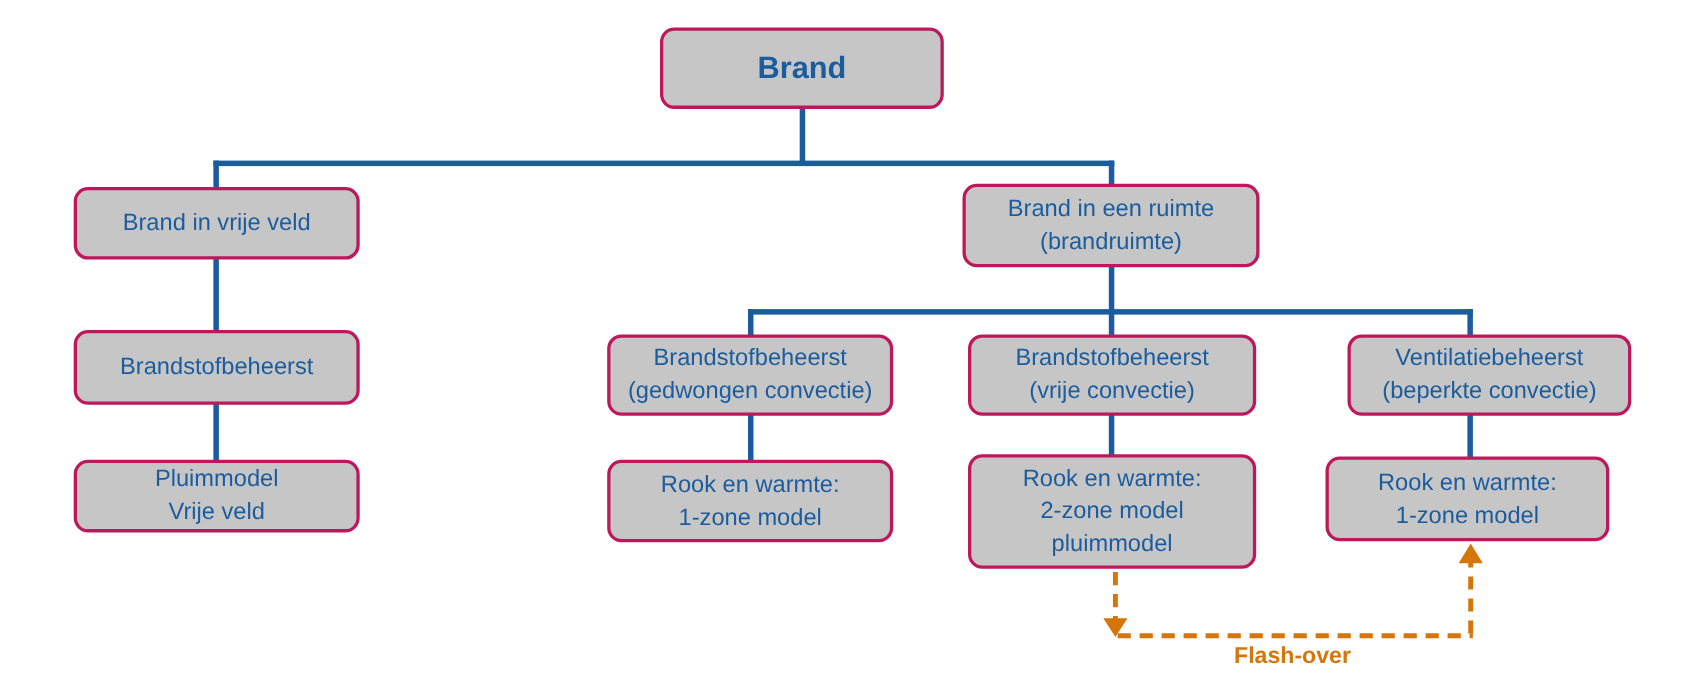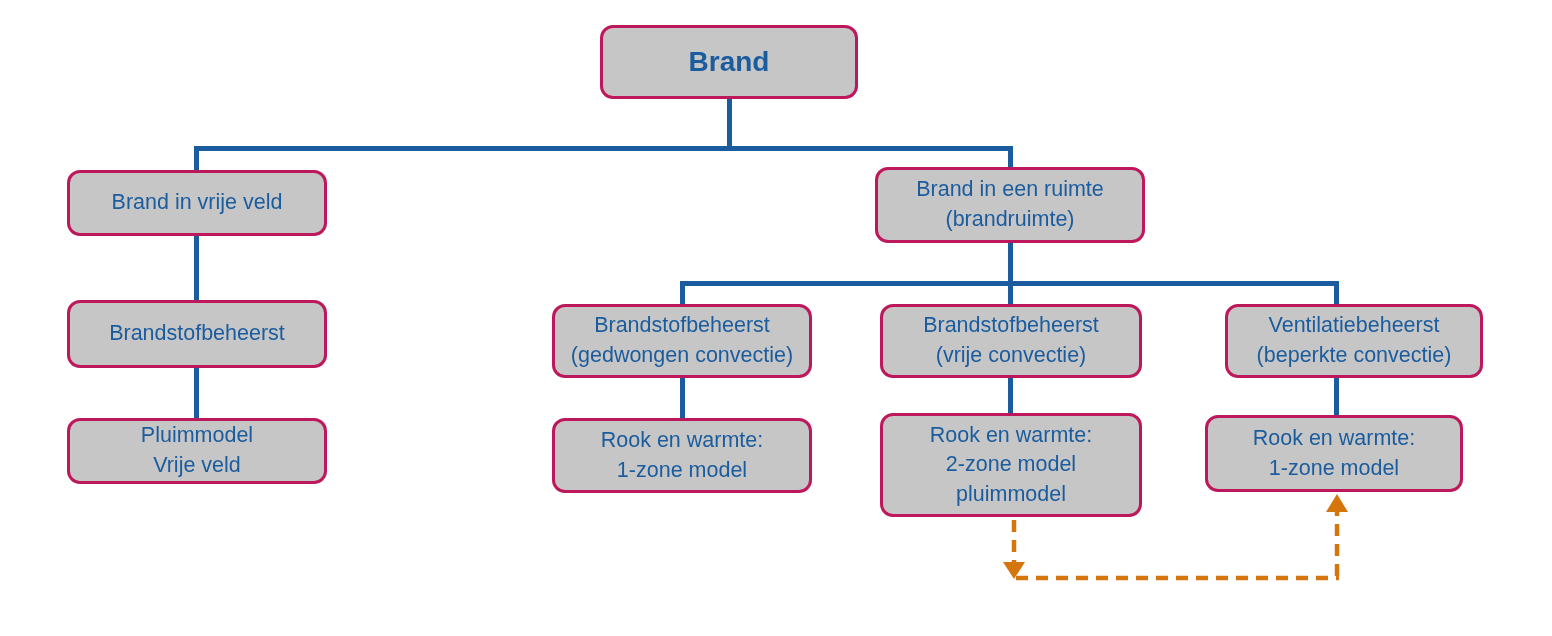--- a/index.html
+++ b/index.html
@@ -113,14 +113,15 @@
     <g stroke="#d5760d" stroke-width="4.5" fill="none" stroke-dasharray="12 8">
       <line x1="1014" y1="520" x2="1014" y2="563"></line>
       <line x1="1016" y1="578" x2="1339" y2="578"></line>
       <line x1="1337" y1="576" x2="1337" y2="510"></line>
     </g>
     <g fill="#d5760d" stroke="none">
       <polygon points="1003,562 1025,562 1014,579"></polygon>
       <polygon points="1326,512 1348,512 1337,494"></polygon>
     </g>
   </svg>
+  <div id="flash-label">Flash-over</div>
 
 </div>
 
 </body></html>

